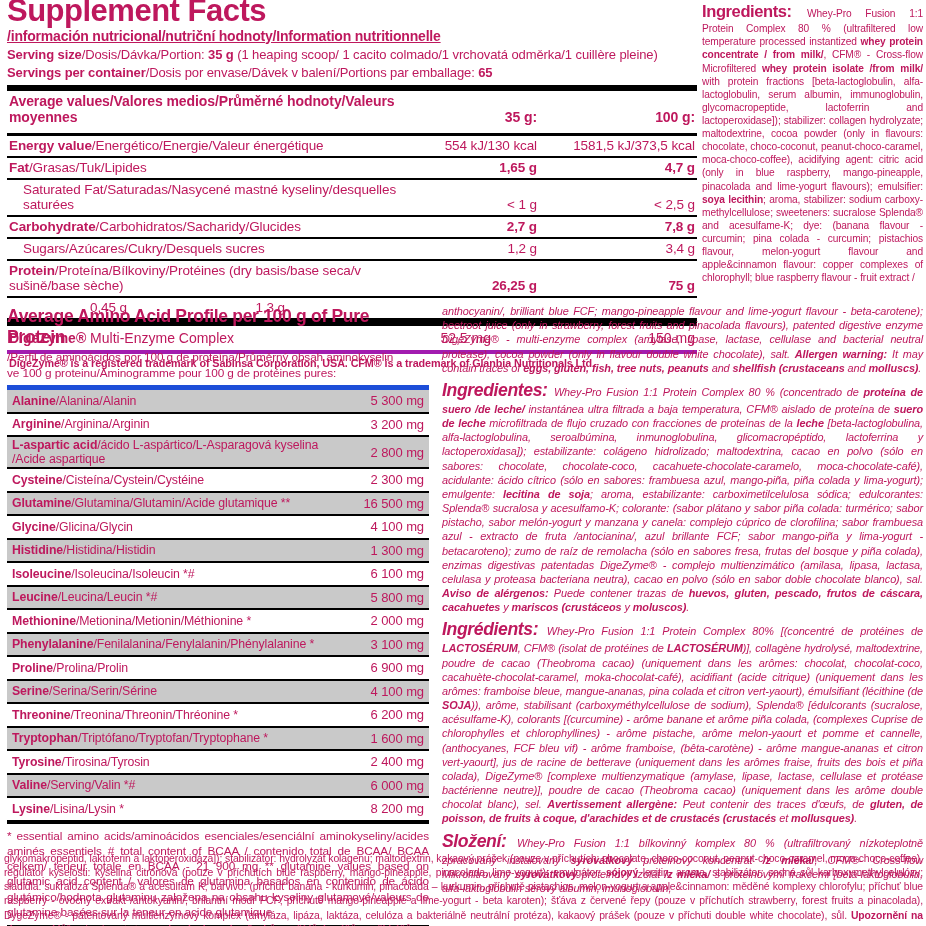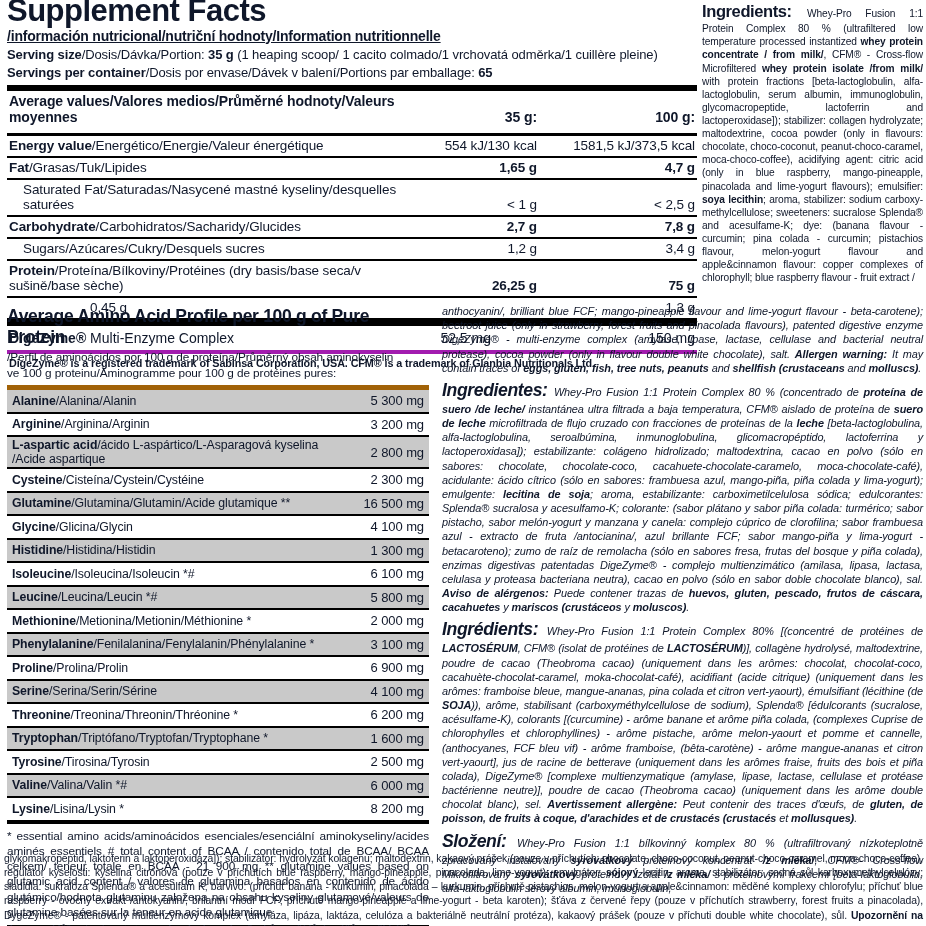--- a/index.html
+++ b/index.html
@@ -1,48 +1,48 @@
 <!DOCTYPE html>
 <html><head>
 <meta charset="utf-8">
 <style>
   html,body{margin:0;padding:0;background:#e8e8e8;}
   .label{position:relative;width:926px;height:926px;background:#fff;overflow:hidden;
-         font-family:"Liberation Sans",sans-serif;color:#0f172a;
+         font-family:"Liberation Sans",sans-serif;color:#be185d;
          -webkit-font-smoothing:antialiased;}
   b{font-weight:bold;}
   .lead{font-weight:bold;font-size:1.62em;letter-spacing:-0.4px;}
 
   
   .facts{position:absolute;left:7px;top:-5px;width:690px;}
   .title{font-size:31px;font-weight:bold;letter-spacing:-0.5px;line-height:1.05;}
   .subtitle{font-size:14px;font-weight:bold;margin-top:0;letter-spacing:-0.2px;text-decoration:underline;}
   .serv{font-size:13px;margin-top:3px;letter-spacing:-0.1px;}
   .bar{background:#000;height:6px;margin-top:5px;}
   .bar.thin{height:3px;}
   .trow{display:flex;align-items:flex-end;padding:2px 2px 3px 2px;font-size:13.5px;
-        border-bottom:2px solid #000;letter-spacing:-0.1px;justify-content:space-between;}
+        border-bottom:2px solid #000;letter-spacing:-0.1px;}
   .trow .lbl{flex:1;}
   .trow .v1{width:118px;text-align:right;white-space:nowrap;}
   .trow .v2{width:158px;text-align:right;white-space:nowrap;}
   .trow.hdr{border-bottom:none;font-weight:bold;font-size:14px;}
   .trow.indent .lbl{padding-left:14px;}
   .trow.boldv .v1,.trow.boldv .v2{font-weight:bold;}
   .enzyme{display:flex;align-items:flex-end;padding:4px 2px 4px 2px;font-size:14px;
           border-bottom:4px solid #a21caf;gap:46px;}
   .enzyme .lbl{flex:1;}
   .enzyme .v1{width:118px;text-align:right;}
   .enzyme .v2{width:158px;text-align:right;}
   .tmnote{font-size:10.8px;font-weight:bold;padding:3px 2px 4px 2px;letter-spacing:-0.1px;}
 
   
   .amino{position:absolute;left:7px;top:306px;width:422px;}
   .atitle{font-size:17.5px;font-weight:bold;letter-spacing:-0.3px;}
   .asub{font-size:11.8px;margin-top:2px;letter-spacing:-0.1px;}
-  .atable{margin-top:5px;border-top:5px solid #a16207;border-bottom:4px solid #000;}
+  .atable{margin-top:5px;border-top:5px solid #1d4ed8;border-bottom:4px solid #000;}
   .arow{display:flex;align-items:center;border-bottom:2px solid #000;
         padding:1px 5px;min-height:19.5px;font-size:12.3px;letter-spacing:-0.1px;}
   .arow:last-child{border-bottom:none;}
   .arow.gray{background:#c9c9c9;}
   .arow .albl{flex:1;padding-right:6px;}
   .arow .aval{width:84px;text-align:right;white-space:nowrap;font-size:13px;}
   .afoot{font-size:11.8px;margin-top:5px;text-align:justify;line-height:1.3;letter-spacing:-0.1px;}
   .abar{background:#000;height:6px;margin-top:5px;}
 
   
@@ -189,24 +189,24 @@
         <div class="arow">
           <span class="albl"><b>Threonine</b><span>/Treonina/Threonin/Thréonine *</span></span>
           <span class="aval">6 200 mg</span>
         </div>
         <div class="arow gray">
           <span class="albl"><b>Tryptophan</b><span>/Triptófano/Tryptofan/Tryptophane *</span></span>
           <span class="aval">1 600 mg</span>
         </div>
         <div class="arow">
           <span class="albl"><b>Tyrosine</b><span>/Tirosina/Tyrosin</span></span>
-          <span class="aval">2 500 mg</span>
-        </div>
-        <div class="arow gray">
-          <span class="albl"><b>Valine</b><span>/Valina/Valin *#</span></span>
+          <span class="aval">2 400 mg</span>
+        </div>
+        <div class="arow gray">
+          <span class="albl"><b>Valine</b><span>/Serving/Valin *#</span></span>
           <span class="aval">6 000 mg</span>
         </div>
         <div class="arow">
           <span class="albl"><b>Lysine</b><span>/Lisina/Lysin *</span></span>
           <span class="aval">8 200 mg</span>
         </div>
       </div>
     <div class="afoot">* essential amino acids/aminoácidos esenciales/esenciální aminokyseliny/acides aminés essentiels      # total content of BCAA / contenido total de BCAA/ BCAA celkem/ teneur totale en BCAA - 21 900 mg  ** glutamine values based on glutamic acid content / valores de glutamina basados en contenido de ácido glutámico/hodnota glutaminu založena na obsahu kyseliny glutamové/valeurs de glutamine basées sur la teneur en acide glutamique</div>
     <div class="abar"></div>
   </div>

